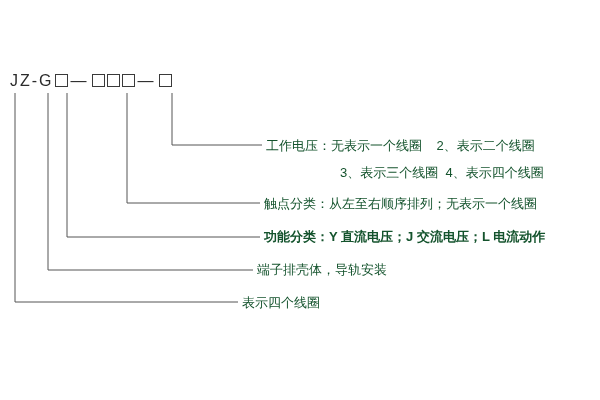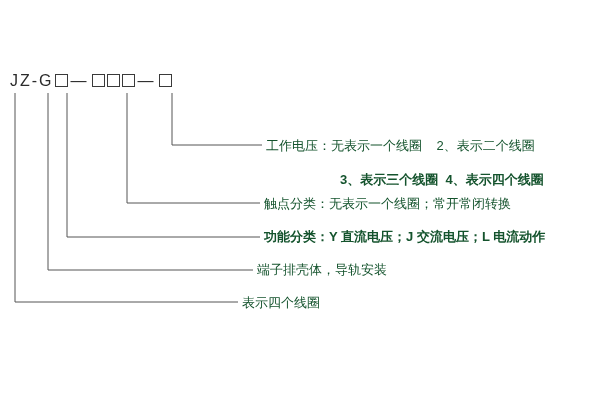--- a/index.html
+++ b/index.html
@@ -50,23 +50,23 @@
     <polyline points="127,93 127,203 260,203"></polyline>
     <polyline points="172,93 172,145 262,145"></polyline>
   </svg>
 
   <div id="model-code">
     <span>JZ-G</span><span class="sq"></span><span class="dash">—</span><span class="sq"></span><span class="sq"></span><span class="sq"></span><span class="dash">—</span><span class="sq"></span>
   </div>
 
   <div class="label" style="left:266px;top:138px;">工作电压：无表示一个线圈    2、表示二个线圈</div>
 
-  <div class="label" style="left:340px;top:172px;font-weight:bold;">3、表示三个线圈  4、表示四个线圈</div>
+  <div class="label" style="left:340px;top:165px;">3、表示三个线圈  4、表示四个线圈</div>
 
-  <div class="label" style="left:264px;top:196px;">触点分类：无表示一个线圈；常开常闭转换</div>
+  <div class="label" style="left:264px;top:196px;">触点分类：从左至右顺序排列；无表示一个线圈</div>
 
   <div class="label" style="left:264px;top:229px;font-weight:bold;">功能分类：Y 直流电压；J 交流电压；L 电流动作</div>
 
   <div class="label" style="left:257px;top:262px;">端子排壳体，导轨安装</div>
 
   <div class="label" style="left:242px;top:295px;">表示四个线圈</div>
 
 </div>
 
 </body></html>

